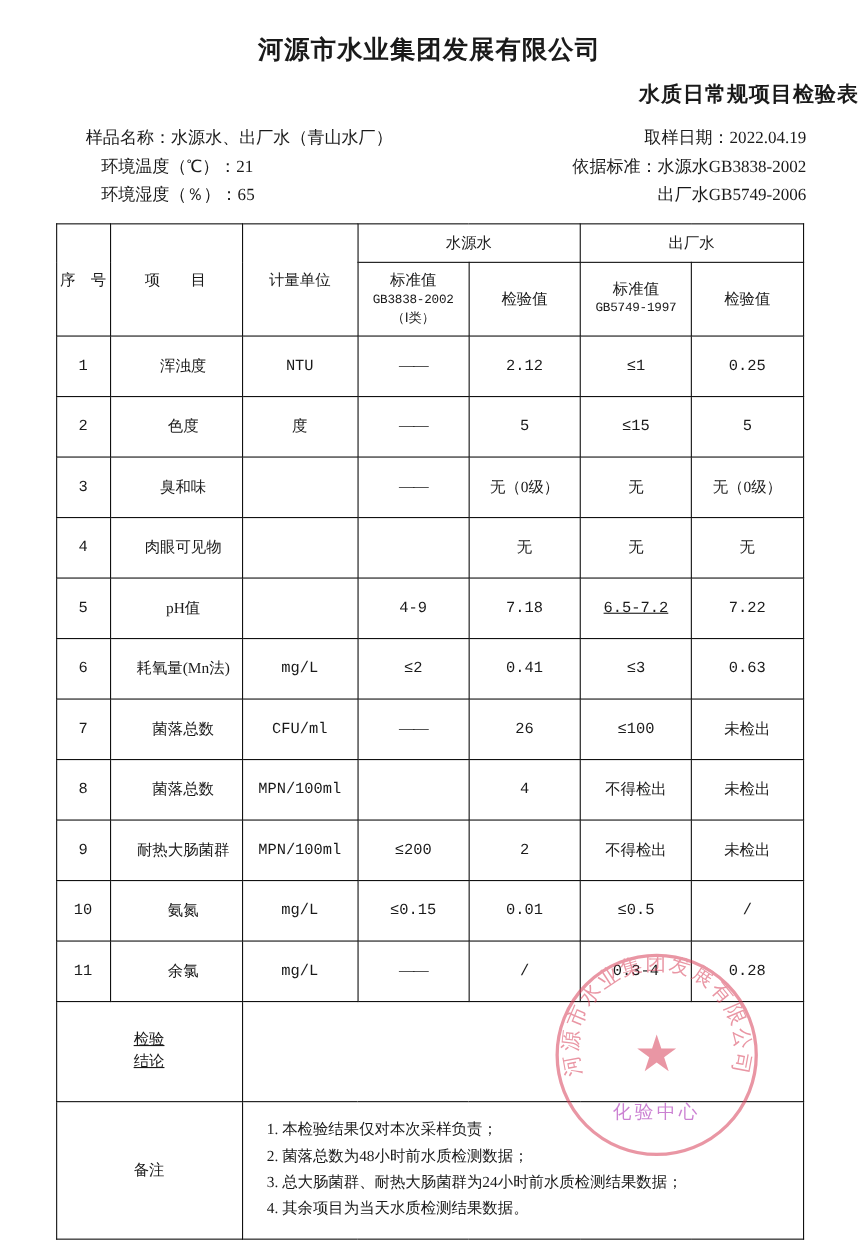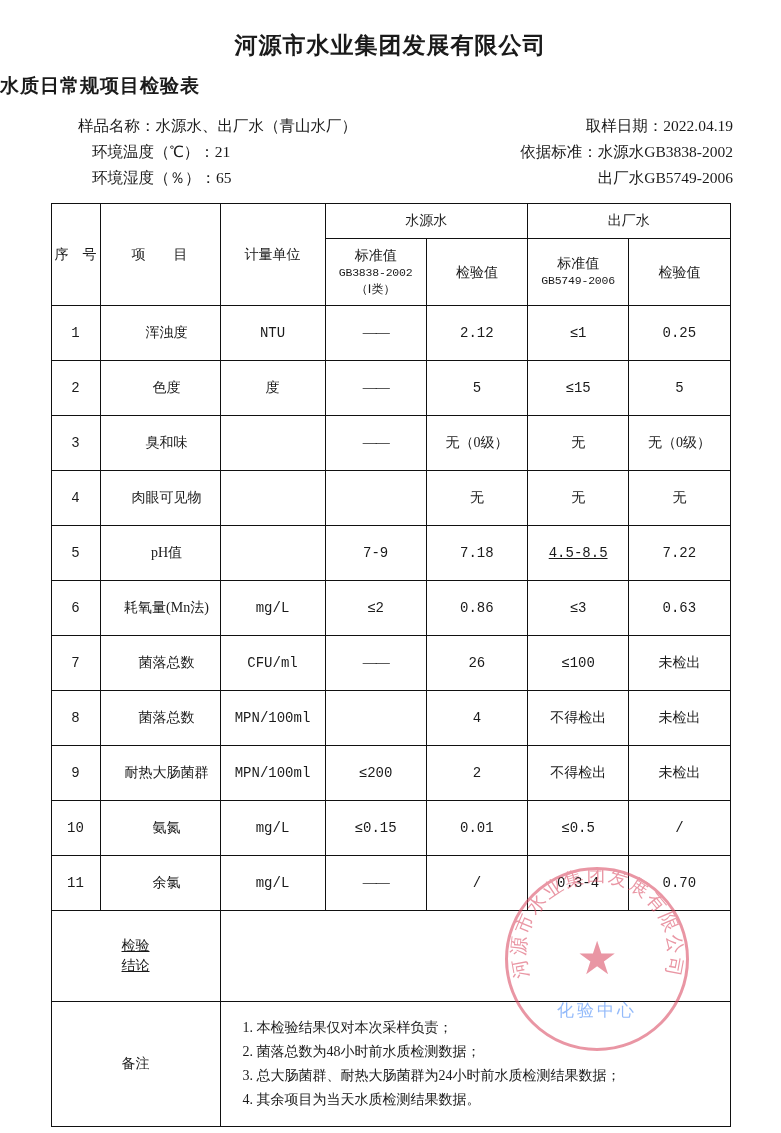--- a/index.html
+++ b/index.html
@@ -23,21 +23,21 @@
     padding: 0;
   }
   .title-main {
     text-align: center;
     font-size: 23px;
     font-weight: bold;
     letter-spacing: 1px;
     margin-top: 30px;
   }
   .title-sub {
-    text-align: left;
+    text-align: right;
     font-size: 19px;
     font-weight: bold;
     margin-top: 12px;
     letter-spacing: 1px;
   }
   .meta {
     margin: 14px 0 0 0;
     padding: 0 48px 0 78px;
     font-size: 15.5px;
   }
@@ -132,21 +132,21 @@
     color: #d8415a;
     font-size: 46px;
     line-height: 46px;
   }
   .stamp .bottom-text {
     position: absolute;
     left: 0;
     right: 0;
     bottom: 26px;
     text-align: center;
-    color: #3b82f6;
+    color: #a21caf;
     font-size: 17px;
     letter-spacing: 3px;
   }
   .stamp .arc {
     position: absolute;
     left: 0; top: 0; width: 100%; height: 100%;
   }
   .stamp .arc text {
     fill: #d8415a;
     font-size: 19px;
@@ -188,21 +188,21 @@
       </tr>
       <tr>
         <td class="hdr-cell col-std1">
           <div>标准值</div>
           <div class="small">GB3838-2002</div>
           <div class="small2">（Ⅰ类）</div>
         </td>
         <td class="hdr-cell col-val1">检验值</td>
         <td class="hdr-cell col-std2">
           <div>标准值</div>
-          <div class="small">GB5749-2006</div>
+          <div class="small">GB5749-1997</div>
         </td>
         <td class="hdr-cell col-val2 bold">检验值</td>
       </tr>
 
       <tr class="data-row">
         <td class="mono">1</td>
         <td class="col-item">浑浊度</td>
         <td class="mono">NTU</td>
         <td class="dash">——</td>
         <td class="mono">2.12</td>
@@ -233,31 +233,31 @@
         <td></td>
         <td></td>
         <td>无</td>
         <td>无</td>
         <td class="bold">无</td>
       </tr>
       <tr class="data-row">
         <td class="mono">5</td>
         <td class="col-item">pH值</td>
         <td></td>
-        <td class="mono">7-9</td>
+        <td class="mono">4-9</td>
         <td class="mono">7.18</td>
-        <td class="underline-val">4.5-8.5</td>
+        <td class="underline-val">6.5-7.2</td>
         <td class="mono bold">7.22</td>
       </tr>
       <tr class="data-row">
         <td class="mono">6</td>
         <td class="col-item">耗氧量(Mn法)</td>
         <td class="mono">mg/L</td>
         <td class="mono">≤2</td>
-        <td class="mono">0.86</td>
+        <td class="mono">0.41</td>
         <td class="mono">≤3</td>
         <td class="mono bold">0.63</td>
       </tr>
       <tr class="data-row">
         <td class="mono">7</td>
         <td class="col-item">菌落总数</td>
         <td class="mono">CFU/ml</td>
         <td class="dash">——</td>
         <td class="mono">26</td>
         <td class="mono">≤100</td>
@@ -290,21 +290,21 @@
         <td class="mono">≤0.5</td>
         <td class="mono bold">/</td>
       </tr>
       <tr class="data-row">
         <td class="mono">11</td>
         <td class="col-item">余氯</td>
         <td class="mono">mg/L</td>
         <td class="dash">——</td>
         <td class="mono">/</td>
         <td class="mono">0.3-4</td>
-        <td class="mono bold">0.70</td>
+        <td class="mono bold">0.28</td>
       </tr>
 
       <tr class="concl-row">
         <td class="concl-label" colspan="2">
           <div>检验</div>
           <div>结论</div>
         </td>
         <td colspan="5"></td>
       </tr>
 

